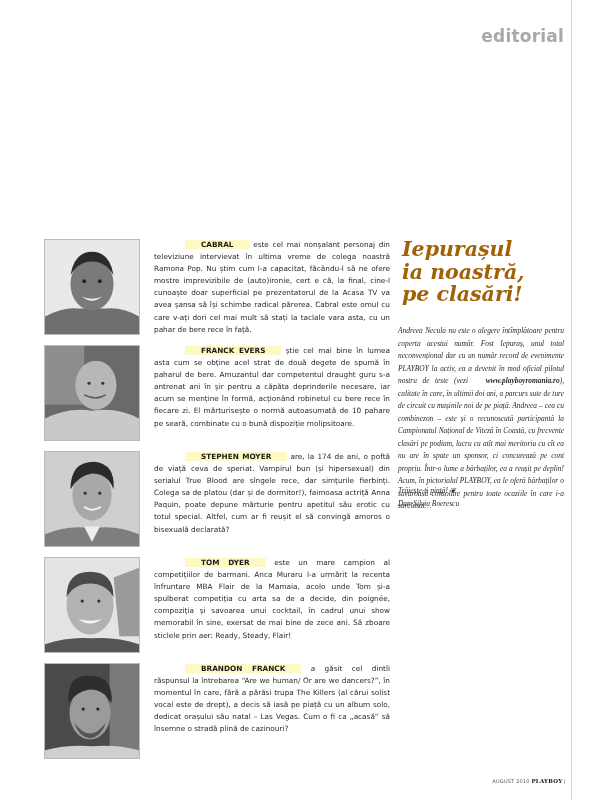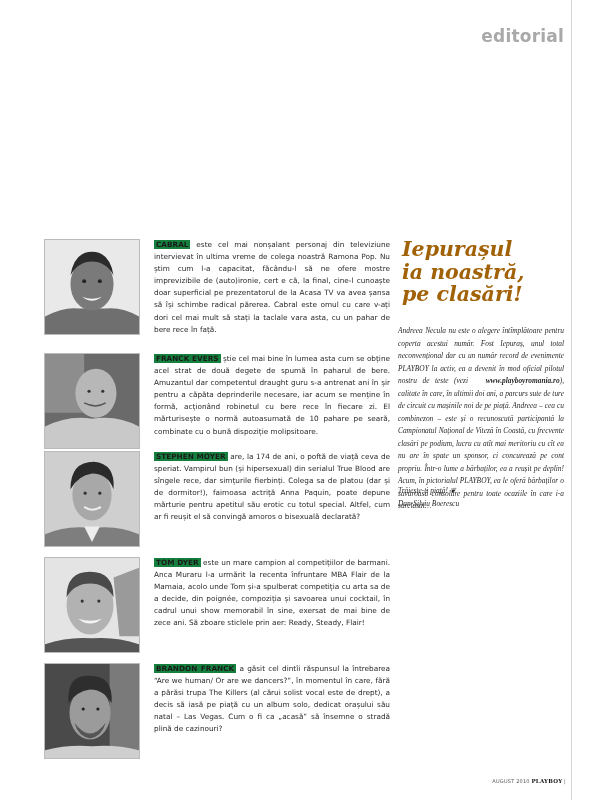--- a/index.html
+++ b/index.html
@@ -3,21 +3,21 @@
 <meta charset="utf-8">
 <style>
   html, body { margin:0; padding:0; }
   body { width:600px; height:800px; background:#fff; position:relative; overflow:hidden; font-family:"DejaVu Sans", sans-serif; color:#222; }
   .vrule { position:absolute; left:571px; top:0; width:1px; height:800px; background:#d6d6d6; }
   .section-label { position:absolute; right:36px; top:26px; font-family:"DejaVu Sans", sans-serif; font-weight:bold; font-size:17px; color:#a9a9a9; letter-spacing:0.2px;margin-left:35px; }
   .profile { position:absolute; left:44px; width:346px; height:96px; }
   .photo { position:absolute; left:0; top:0; width:96px; height:96px; border:1px solid #bbb; box-sizing:border-box; overflow:hidden; background:#d8d8d8; }
   .photo svg { display:block; width:100%; height:100%; }
   .bio { position:absolute; left:110px; top:0; width:236px; font-size:7.3px; line-height:12.1px; text-align:justify; color:#2a2a2a; }
-  .name { background:#15803d; font-weight:bold; color:#1a1a1a; padding:0 2px; }
+  .name { background:#fef9c3; font-weight:bold; color:#1a1a1a; padding:0 16px;margin-left:31px; }
   .title { position:absolute; left:402px; top:238px; width:170px; font-family:"DejaVu Serif", serif; font-style:italic; font-weight:bold; font-size:20.5px; line-height:22.5px; color:#a16207; }
   .editorial-text { position:absolute; left:398px; top:325px; width:166px; font-family:"Liberation Serif", serif; font-style:italic; font-size:7.4px; line-height:12.5px; text-align:justify; color:#2a2a2a; }
   .editorial-text b { font-weight:bold;padding-left:12px; }
   .closing { position:absolute; left:398px; top:485px; width:166px; font-family:"Liberation Serif", serif; font-style:italic; font-size:7.4px; line-height:12.5px; color:#2a2a2a; }
   .footer { position:absolute; right:34px; top:778px; font-size:5px; color:#555; letter-spacing:0.2px; }
   .footer .brand { font-family:"DejaVu Serif", serif; font-weight:bold; color:#111; font-size:5.5px; }
 </style>
 </head>
 <body>
 
@@ -32,21 +32,21 @@
         <ellipse cx="48" cy="45" rx="22" ry="27" fill="#7a7a7a"></ellipse>
         <path d="M26 36 Q30 12 48 12 Q66 12 70 36 Q62 22 48 22 Q34 22 26 36Z" fill="#2b2b2b"></path>
         <path d="M38 58 Q48 66 58 58 Q48 62 38 58Z" fill="#f2f2f2"></path>
         <circle cx="40" cy="42" r="2" fill="#222"></circle>
         <circle cx="56" cy="42" r="2" fill="#222"></circle>
       </svg>
   </div>
   <div class="bio"><span class="name">CABRAL</span><span> este cel mai nonșalant personaj din televiziune intervievat în ultima vreme de colega noastră Ramona Pop. Nu știm cum l-a capacitat, făcându-l să ne ofere mostre imprevizibile de (auto)ironie, cert e că, la final, cine-l cunoaște doar superficial pe prezentatorul de la Acasa TV va avea șansa să își schimbe radical părerea. Cabral este omul cu care v-ați dori cel mai mult să stați la taclale vara asta, cu un pahar de bere rece în față.</span></div>
 </div>
 
-<div class="profile" style="top:353px">
+<div class="profile" style="top:345px">
   <div class="photo">
     <svg viewBox="0 0 96 96">
         <rect width="96" height="96" fill="#6a6a6a"></rect>
         <rect x="0" y="0" width="40" height="60" fill="#8d8d8d"></rect>
         <path d="M0 96 L0 74 Q24 62 48 66 Q74 62 96 74 L96 96Z" fill="#c9c9c9"></path>
         <ellipse cx="52" cy="40" rx="21" ry="25" fill="#b7b7b7"></ellipse>
         <path d="M40 50 Q52 56 62 50" stroke="#555" stroke-width="1.5" fill="none"></path>
         <circle cx="45" cy="38" r="1.6" fill="#333"></circle>
         <circle cx="59" cy="38" r="1.6" fill="#333"></circle>
       </svg>

